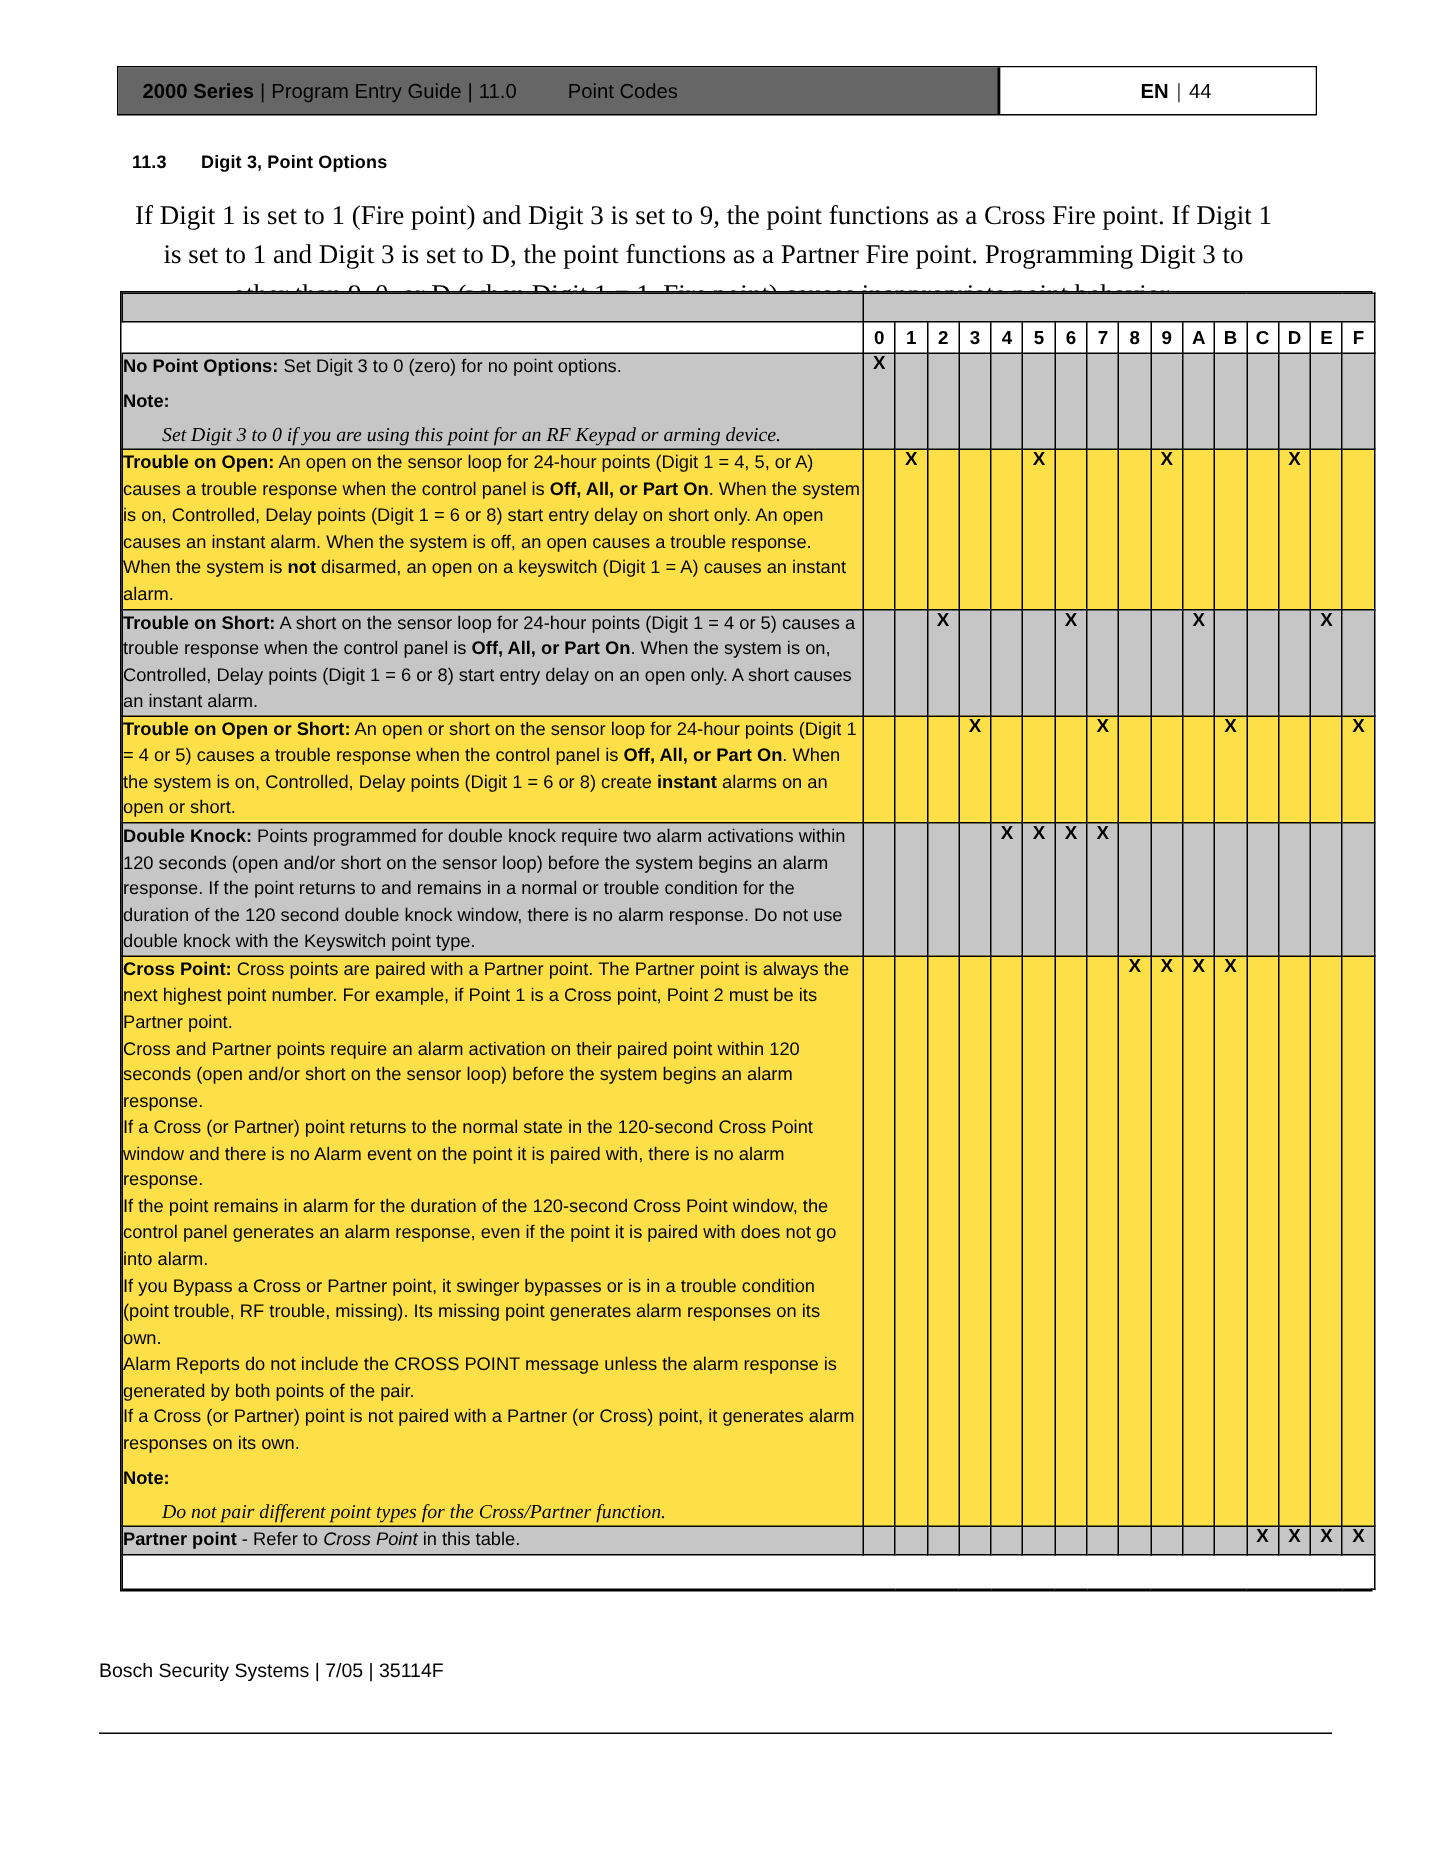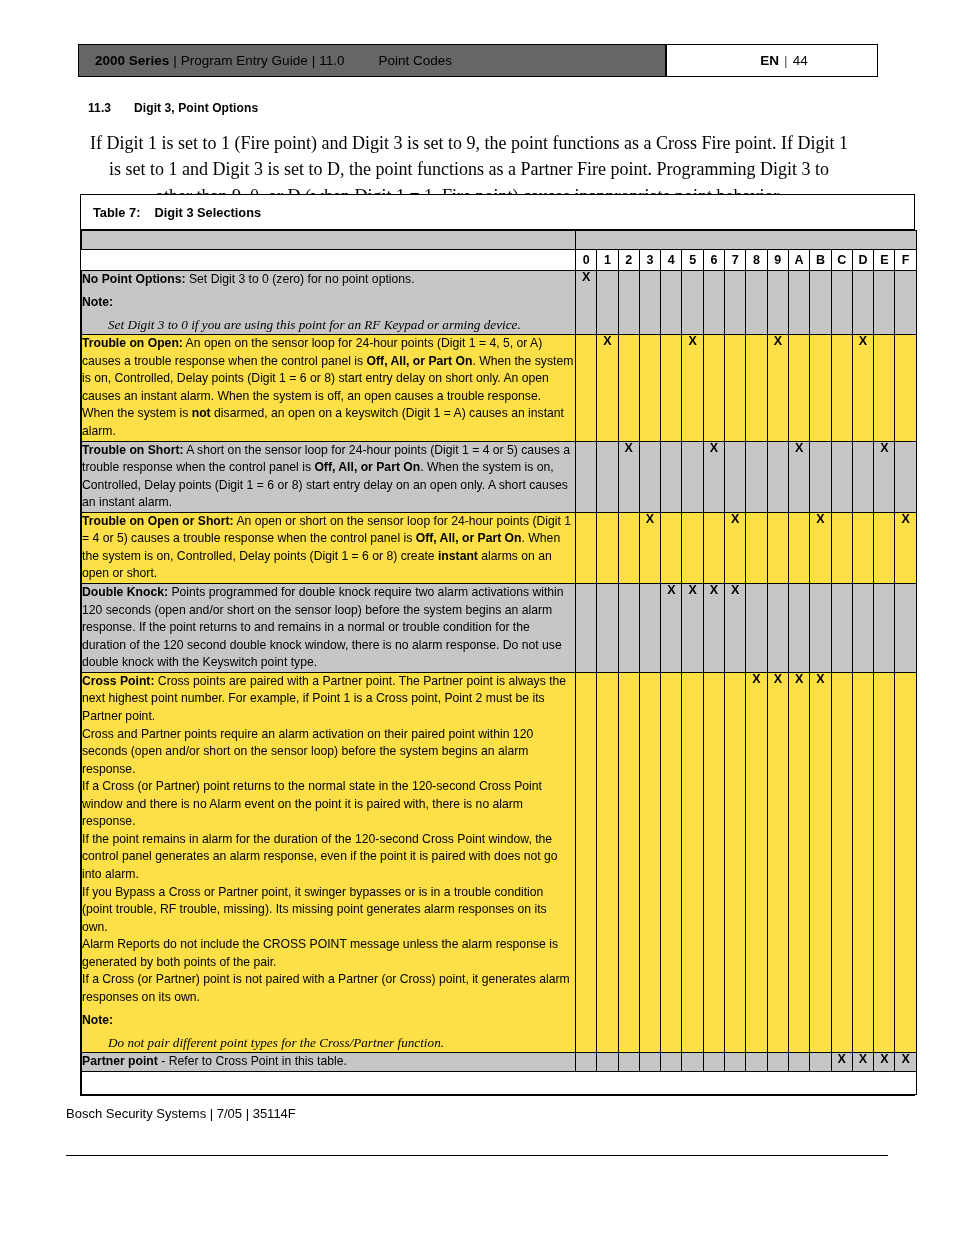--- a/index.html
+++ b/index.html
@@ -154,21 +154,21 @@
   .note-label { font-weight: bold; display: block; margin-top: 5px; }
   .note-body {
     display: block;
     font-family: "Liberation Serif", serif;
     font-style: italic;
     font-size: 13.2px;
     padding-left: 26px;
     margin-top: 4px;
   }
   .b { font-weight: bold; }
-  .i { }
+  .i { font-style: italic; }
 
   .tail-row td {
     height: 22px;
     background: #ffffff;
     border-left: none;
     border-right: none;
     border-bottom: none;
   }
 
   
@@ -206,23 +206,20 @@
 </div>
 
 <div class="section-head">
   <span class="sh-num">11.3</span><span>Digit 3, Point Options</span>
 </div>
 
 <div class="intro">If Digit 1 is set to 1 (Fire point) and Digit 3 is set to 9, the point functions as a Cross Fire point. If Digit 1 is set to 1 and Digit 3 is set to D, the point functions as a Partner Fire point. Programming Digit 3 to other than 9, 0, or D (when Digit 1 = 1, Fire point) causes inappropriate point behavior.</div>
 
 <div class="table-wrap">
 
-  <div class="table-caption">
-    <span class="tc-label">Table 7:</span><span class="tc-title">Digit 3 Selections</span>
-  </div>
 
   <table class="grid">
     <colgroup>
       <col class="c-desc">
       <col class="c-col">
         <col class="c-col">
         <col class="c-col">
         <col class="c-col">
       <col class="c-col">
         <col class="c-col">

